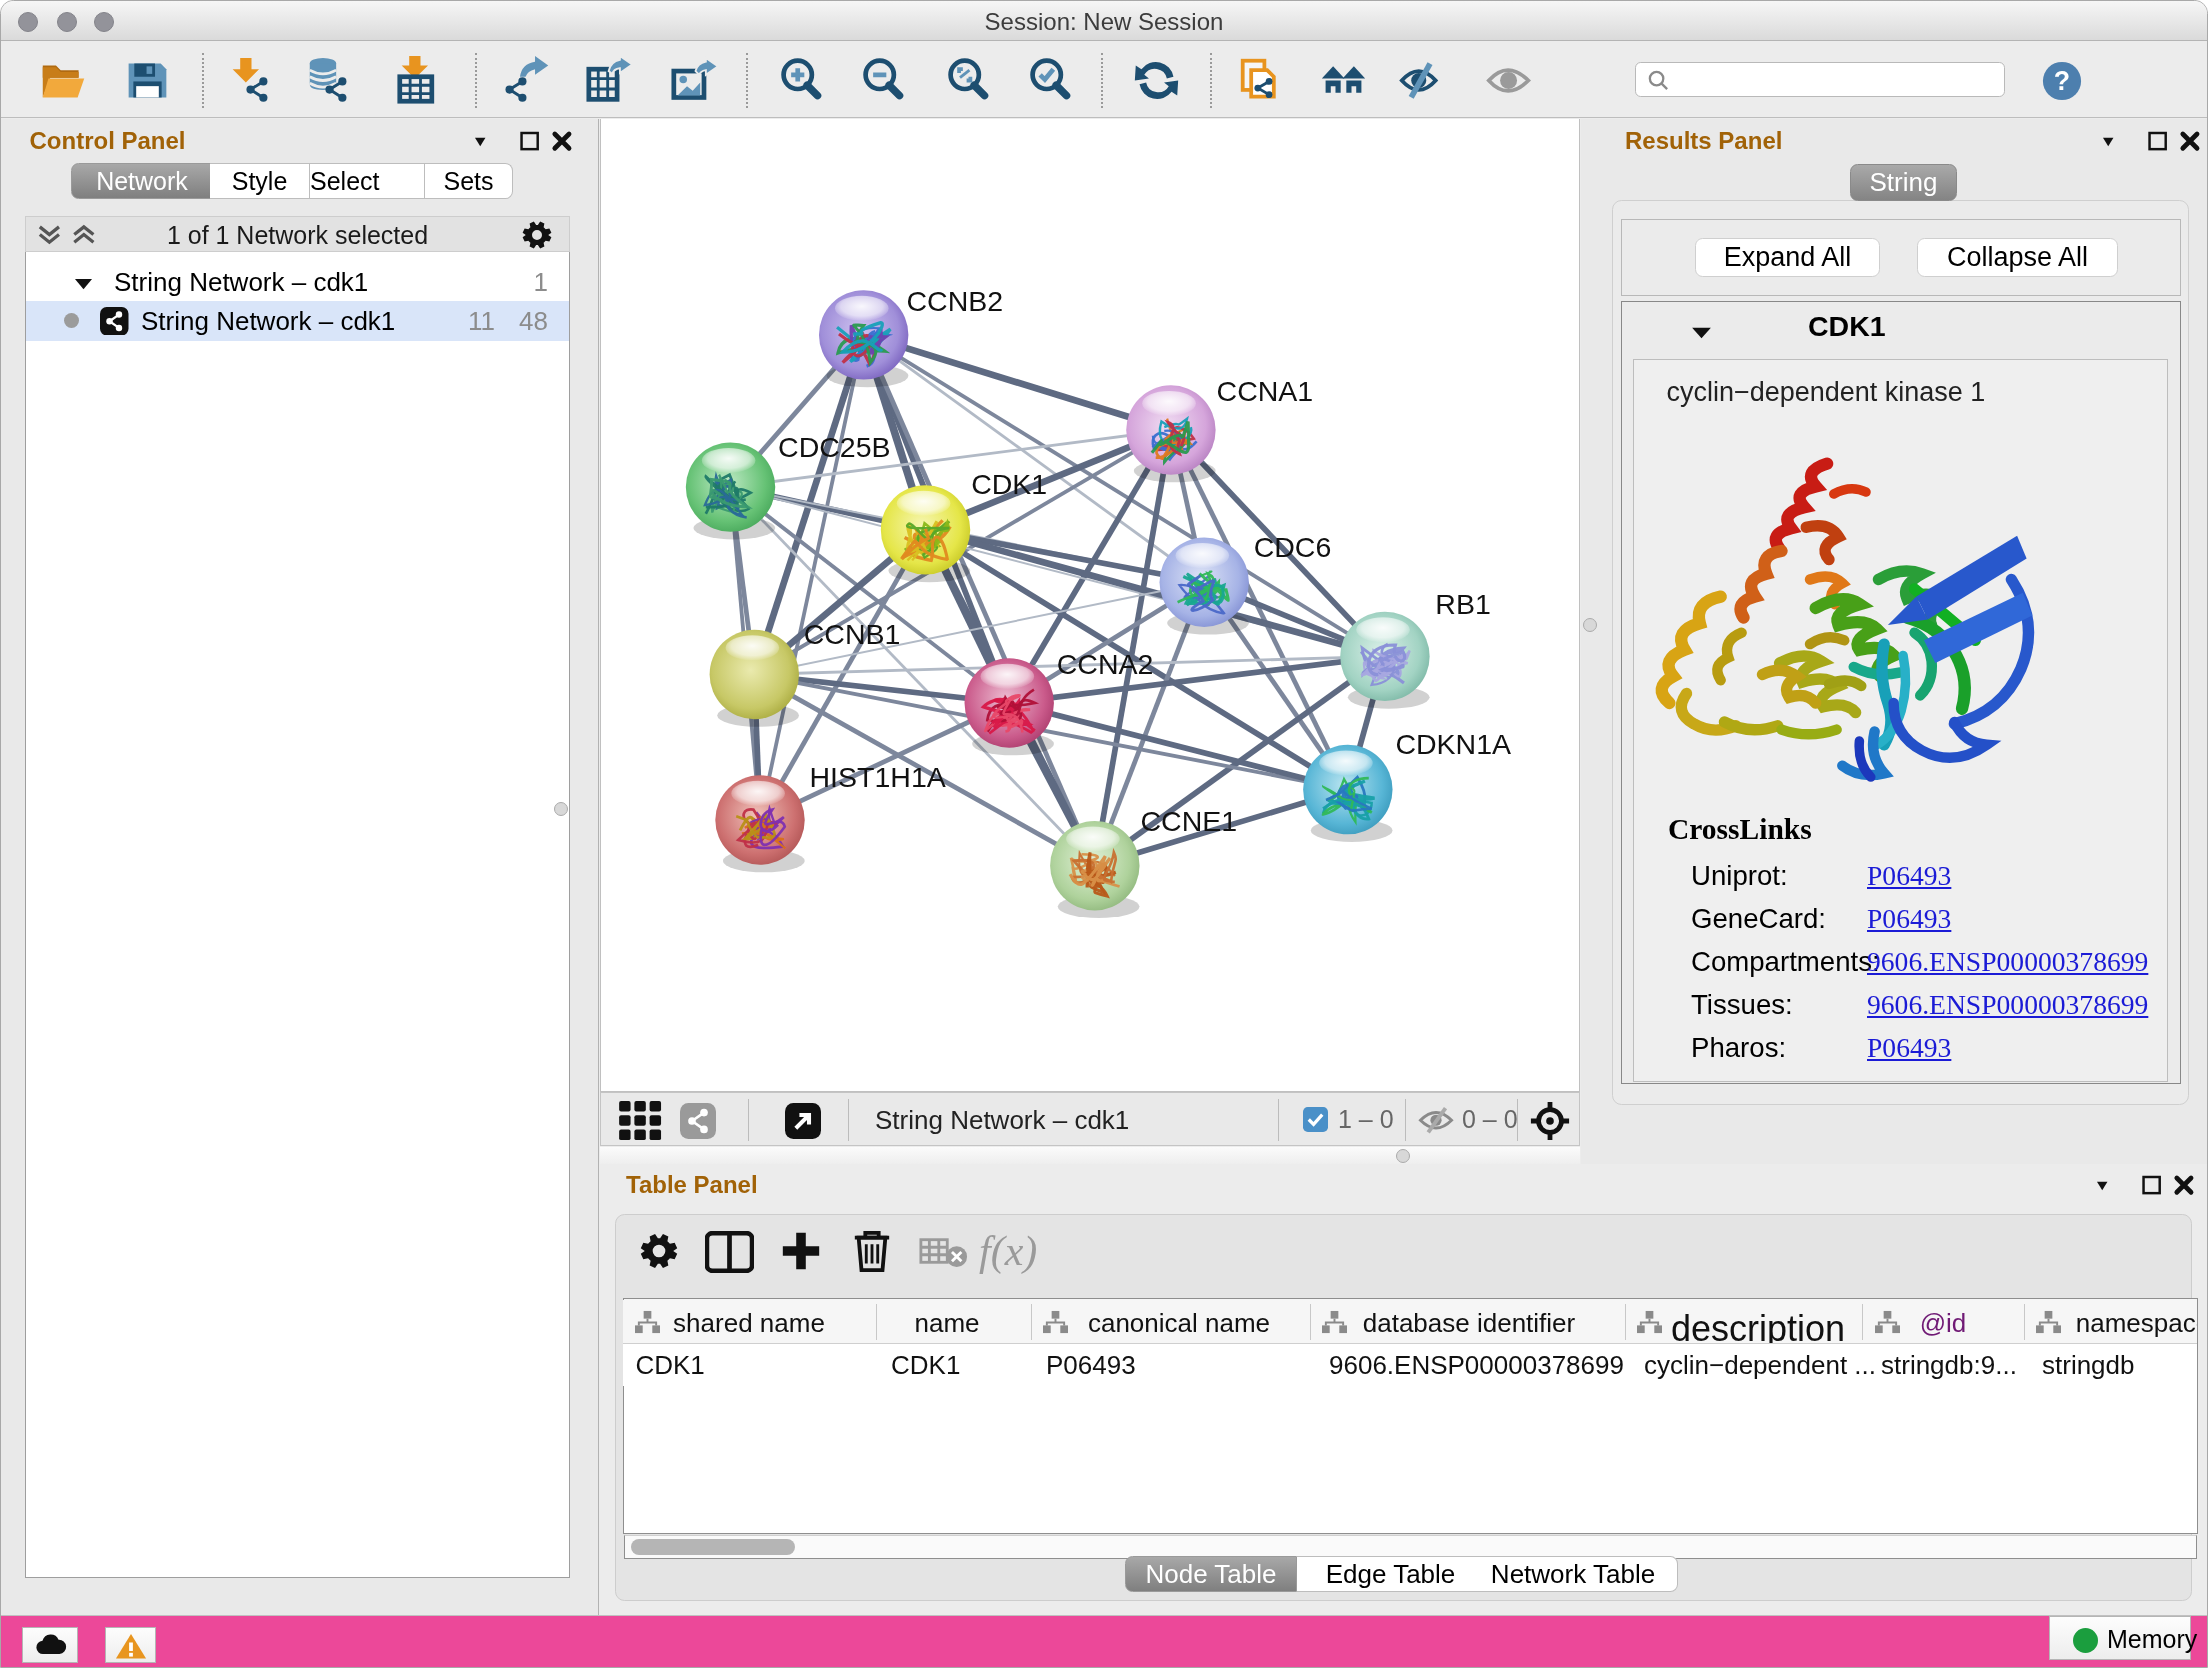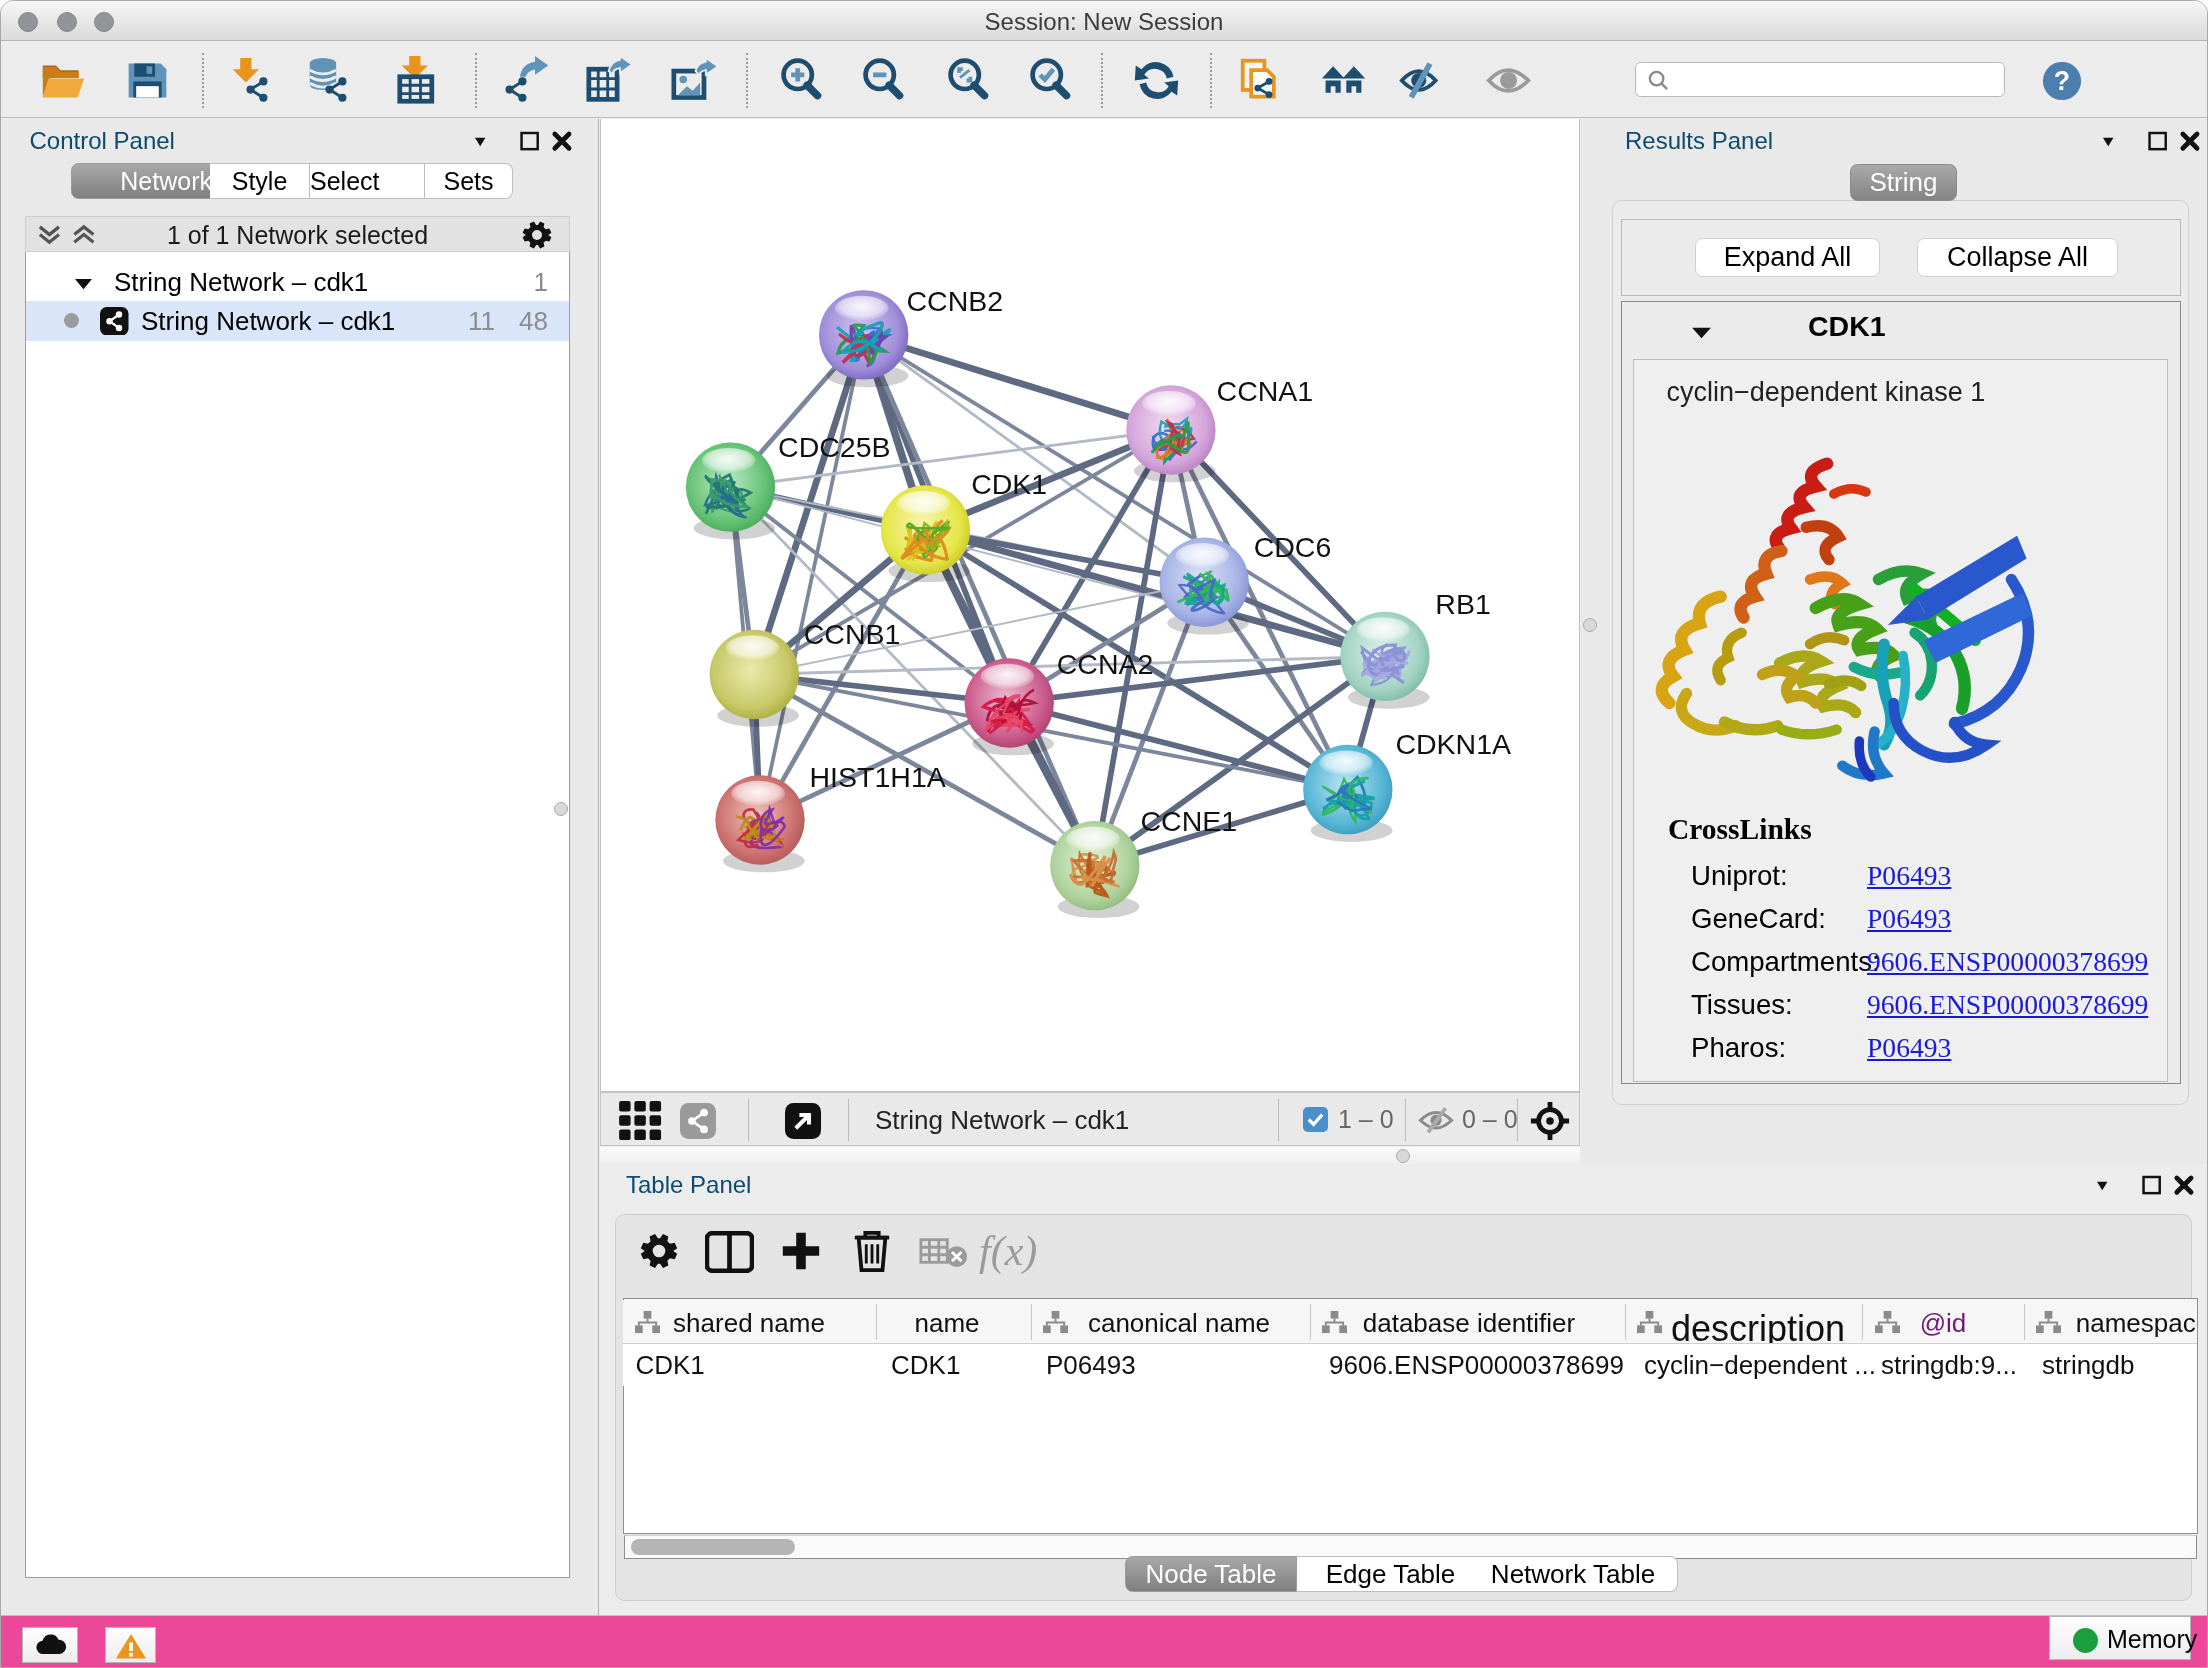--- a/index.html
+++ b/index.html
@@ -6,21 +6,21 @@
        border-radius:13.3px 13.3px 0 0; overflow:hidden; border:1px solid #a8a8a8; }
 .titlebar { position:absolute; left:0; top:0; width:100%; height:40px;
   background:linear-gradient(#f6f6f6,#dadada); border-bottom:1px solid #b4b4b4; }
 .tl { position:absolute; top:10.5px; width:20px; height:20px; border-radius:50%;
   background:#93939a; border:1px solid #84848b; }
 .title { position:absolute; top:6.7px; width:100%; text-align:center; font-size:24px; color:#3c3c3c; }
 .toolbar { position:absolute; left:0; top:41px; width:100%; height:76px; background:#ececec;
   border-bottom:1px solid #bdbdbd; }
 .searchbox { position:absolute; left:1634px; top:20px; width:370px; height:35px; background:#fff;
   border:1px solid #b9b9b9; border-radius:5.7px; }
-.panel-title { font-size:24px; color:#0c4a6e; }
+.panel-title { font-size:24px; color:#a16207;font-weight:bold; }
 .tabsel { background:linear-gradient(#a8a8a8,#7f7f7f); color:#fff; }
 .tabun { background:#fff; color:#000; }
 </style></head><body>
 <div class="win">
 
 <div class="titlebar">
  <div class="tl" style="left:17px"></div>
  <div class="tl" style="left:56px"></div>
  <div class="tl" style="left:93px"></div>
  <div class="title">Session: New Session</div>
@@ -161,21 +161,21 @@
 
 <div style="position:absolute;left:0;top:118px;width:598px;height:1496px;background:#e9e9e9;border-right:1px solid #b2b2b2">
  <div class="panel-title" style="position:absolute;left:28.5px;top:7.6px">Control Panel</div>
  <svg width="114" height="25" viewBox="0 0 120 26" style="position:absolute;left:474px;top:10.5px">
    <path d="M0 8 l11 0 -5.5 9 z" fill="#111"></path>
    <rect x="49" y="3" width="17" height="17" fill="none" stroke="#111" stroke-width="2.6"></rect>
    <path d="M84 4 l15 15 m0 -15 l-15 15" stroke="#111" stroke-width="5" stroke-linecap="round"></path>
  </svg>
 
  <div style="position:absolute;left:70px;top:44px;height:36px;font-size:25px">
-   <div class="tabsel" style="position:absolute;left:0;width:142px;height:36px;border:1px solid #9a9a9a;border-radius:7.6px 0 0 7.6px;text-align:right;line-height:34px">Network</div>
+   <div class="tabsel" style="position:absolute;left:0;width:142px;height:36px;border:1px solid #9a9a9a;border-radius:7.6px 0 0 7.6px;text-align:center;line-height:34px">Network</div>
    <div class="tabun" style="position:absolute;left:139px;width:100px;height:36px;border:1px solid #bdbdbd;border-left:none;text-align:center;line-height:34px">Style</div>
    <div class="tabun" style="position:absolute;left:239px;width:115px;height:36px;border:1px solid #bdbdbd;border-left:none;text-align:left;line-height:34px">Select</div>
    <div class="tabun" style="position:absolute;left:354px;width:88px;height:36px;border:1px solid #bdbdbd;border-left:none;border-radius:0 7.6px 7.6px 0;text-align:center;line-height:34px">Sets</div>
  </div>
 
  <div style="position:absolute;left:24px;top:97px;width:545px;height:36px;background:#e2e2e2;border:1px solid #cdcdcd">
    <svg width="67" height="25" viewBox="0 0 70 26" style="position:absolute;left:9.5px;top:5.7px">
      <g stroke="#555" stroke-width="3.4" fill="none">
      <path d="M4 4 l10 8 10 -8 M4 12 l10 8 10 -8"></path>
      <path d="M40 12 l10 -8 10 8 M40 20 l10 -8 10 8"></path>

